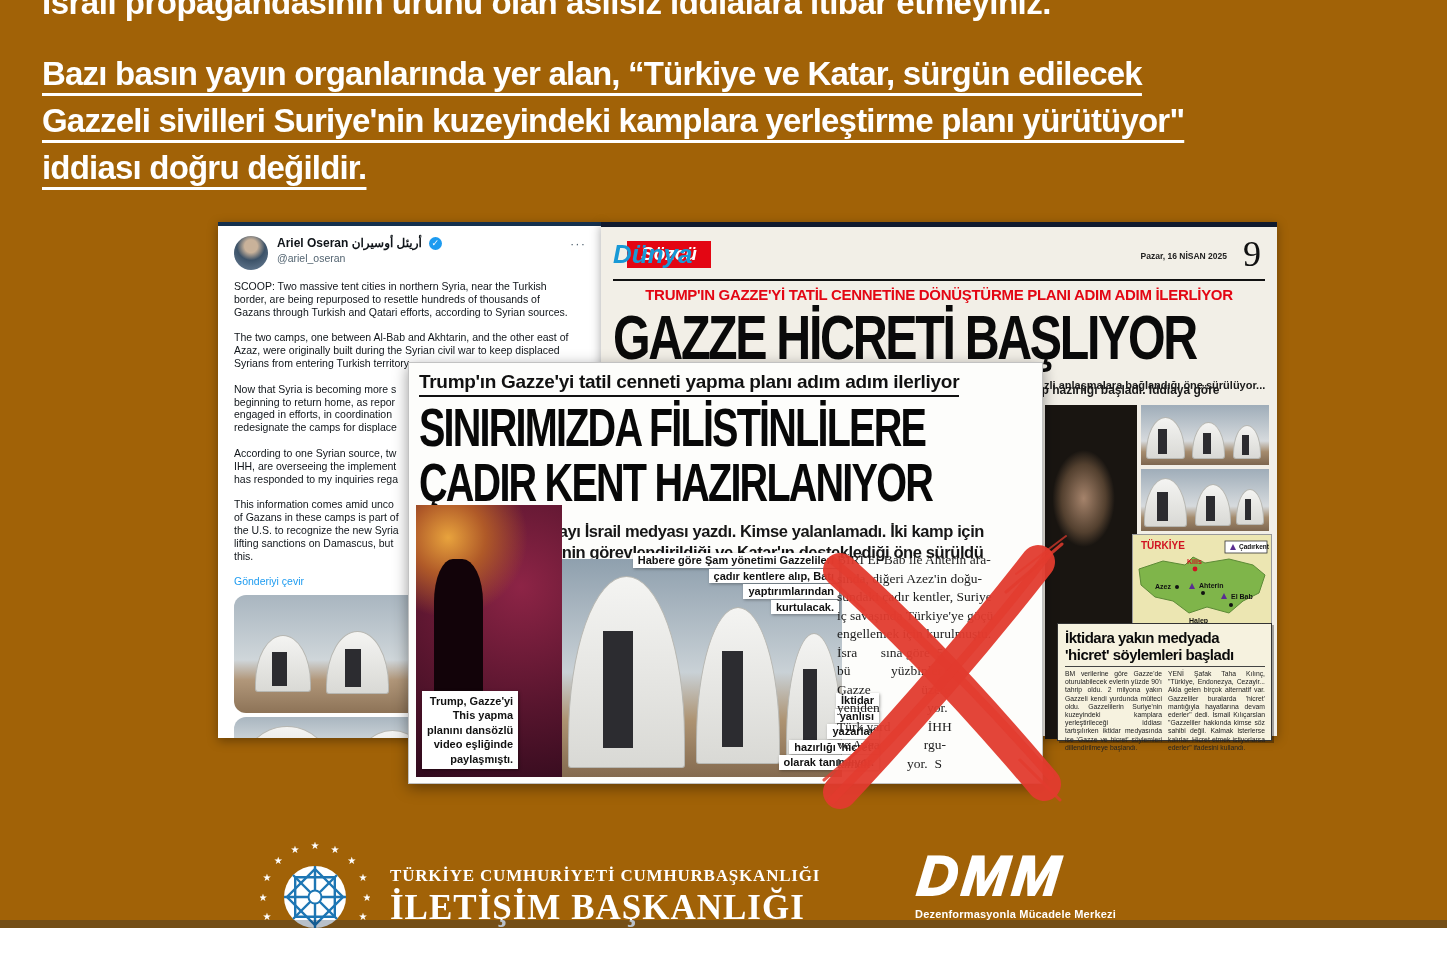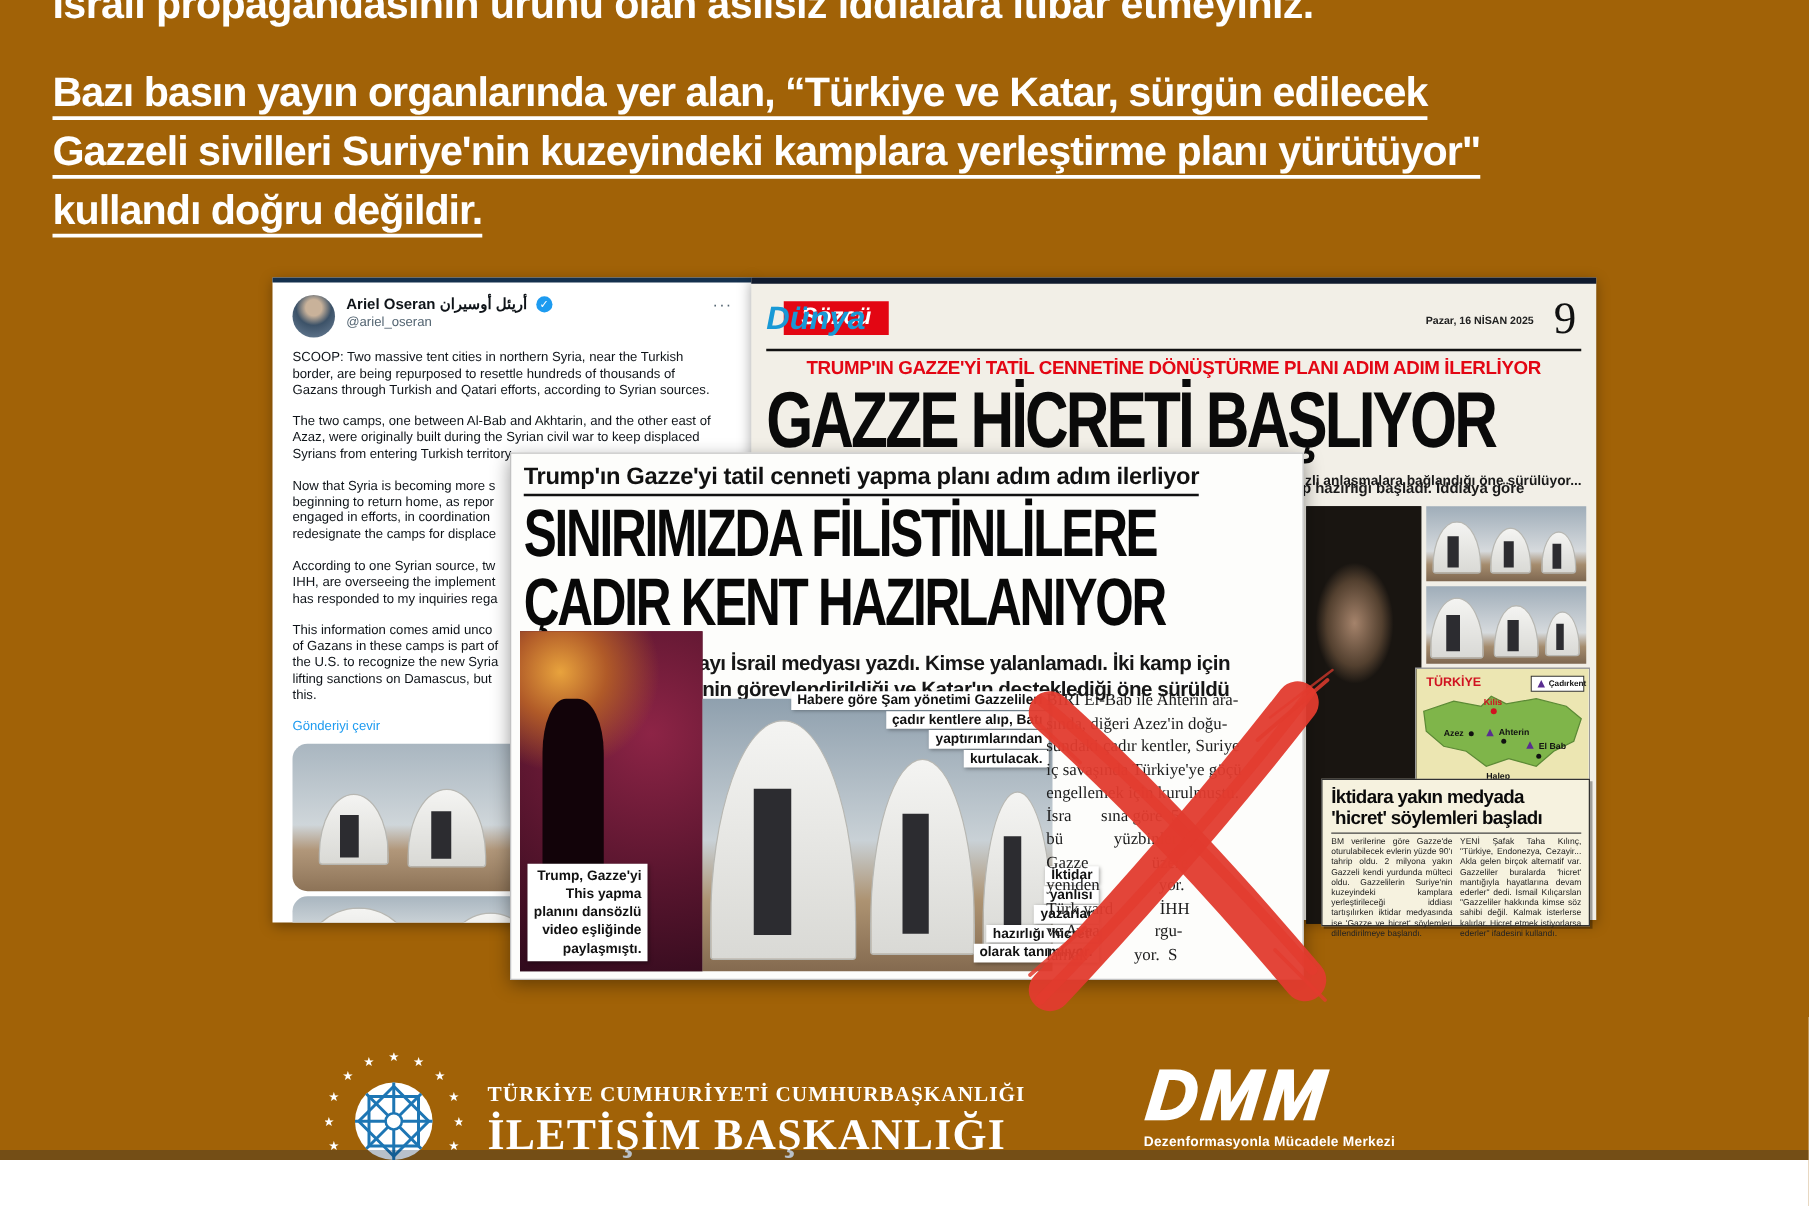--- a/index.html
+++ b/index.html
@@ -124,21 +124,21 @@
 </head>
 <body>
 
 <div class="canvas">
 
   <div class="top-cut">İsrail propagandasının ürünü olan asılsız iddialara itibar etmeyiniz.</div>
 
   <div class="claim">
     <div class="claim-line"><span>Bazı basın yayın organlarında yer alan, “Türkiye ve Katar, sürgün edilecek</span></div>
     <div class="claim-line"><span>Gazzeli sivilleri Suriye'nin kuzeyindeki kamplara yerleştirme planı yürütüyor"</span></div>
-    <div class="claim-line"><span>kullandı doğru değildir.</span></div>
+    <div class="claim-line"><span>iddiası doğru değildir.</span></div>
   </div>
 
   <section class="tweet-card">
     <div class="tw-header">
       <div class="tw-avatar"></div>
       <div class="tw-id">
         <div class="tw-name-row">
           <span class="tw-name">Ariel Oseran أريئل أوسيران</span>
           <span class="tw-badge">✓</span>
         </div>

